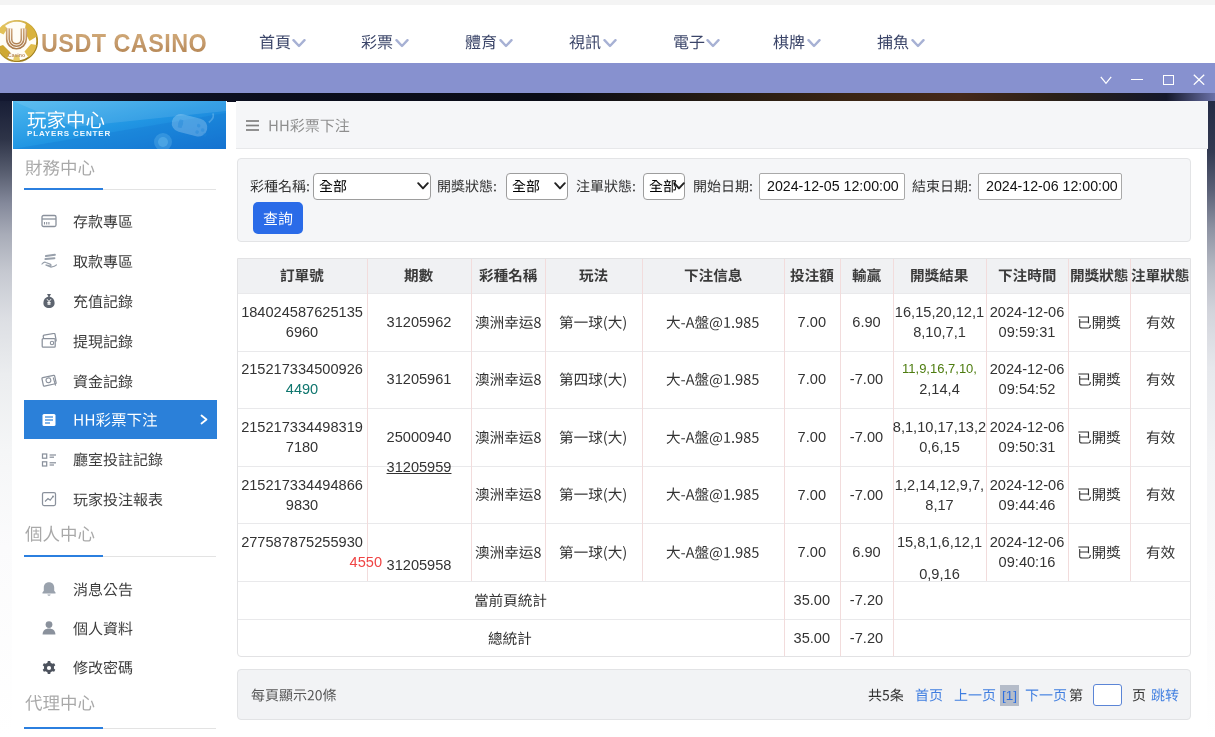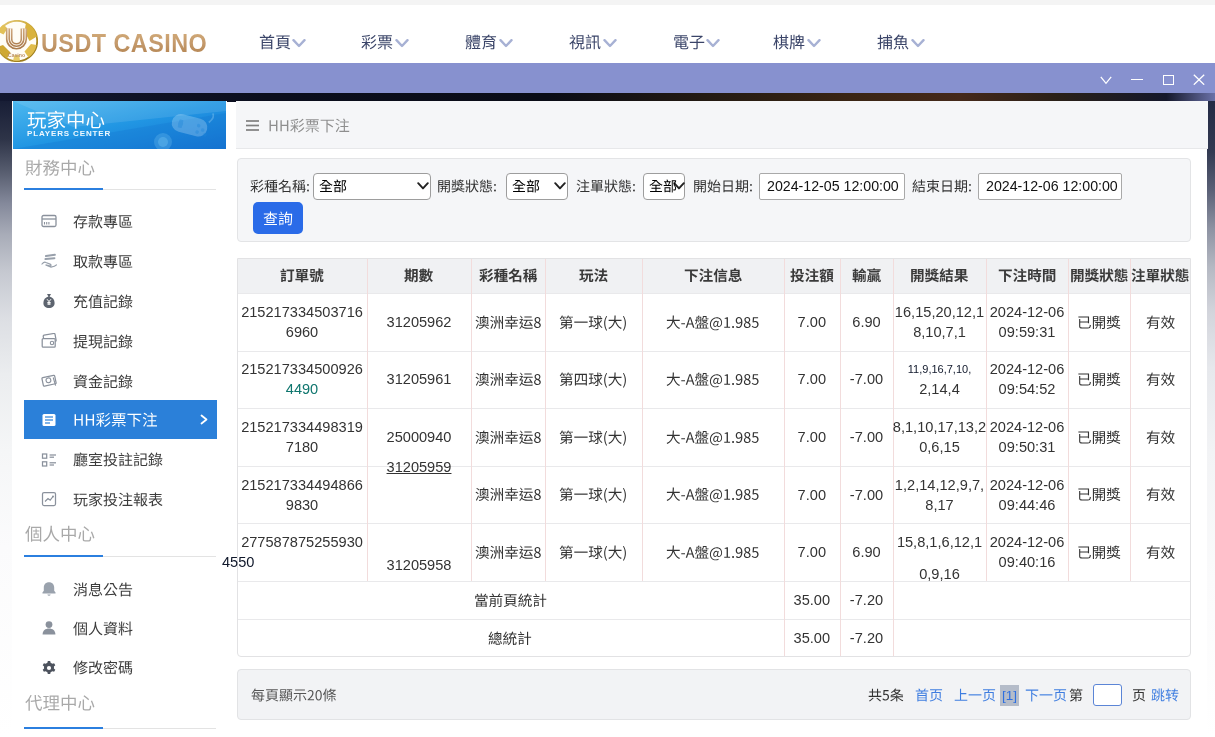--- a/index.html
+++ b/index.html
@@ -359,35 +359,35 @@
 <div style="position:absolute;left:642.0px;top:259px;width:1px;height:322.0px;background:#f2dcdc;"></div>
 <div style="position:absolute;left:783.5px;top:259px;width:1px;height:322.0px;background:#f2dcdc;"></div>
 <div style="position:absolute;left:840.0px;top:259px;width:1px;height:322.0px;background:#f2dcdc;"></div>
 <div style="position:absolute;left:893.0px;top:259px;width:1px;height:322.0px;background:#f2dcdc;"></div>
 <div style="position:absolute;left:986.0px;top:259px;width:1px;height:322.0px;background:#f2dcdc;"></div>
 <div style="position:absolute;left:1068.0px;top:259px;width:1px;height:322.0px;background:#f2dcdc;"></div>
 <div style="position:absolute;left:1130.0px;top:259px;width:1px;height:322.0px;background:#f2dcdc;"></div>
 <div style="position:absolute;left:783.5px;top:581.0px;width:1px;height:75.0px;background:#f2dcdc;"></div>
 <div style="position:absolute;left:840.0px;top:581.0px;width:1px;height:75.0px;background:#f2dcdc;"></div>
 <div style="position:absolute;left:893.0px;top:581.0px;width:1px;height:75.0px;background:#f2dcdc;"></div>
-<div style="position:absolute;left:222.0px;top:301.8px;width:160px;text-align:center;font-size:14.6px;line-height:20px;color:#333;">215217334503716</div>
+<div style="position:absolute;left:222.0px;top:301.8px;width:160px;text-align:center;font-size:14.6px;line-height:20px;color:#333;">184024587625135</div>
 <div style="position:absolute;left:222.0px;top:321.8px;width:160px;text-align:center;font-size:14.6px;line-height:20px;color:#333;">6960</div>
 <div style="position:absolute;left:339.0px;top:311.8px;width:160px;text-align:center;font-size:14.6px;line-height:20px;color:#333;">31205962</div>
 <div style="position:absolute;left:731.8px;top:311.8px;width:160px;text-align:center;font-size:14.6px;line-height:20px;color:#333;">7.00</div>
 <div style="position:absolute;left:786.5px;top:311.8px;width:160px;text-align:center;font-size:14.6px;line-height:20px;color:#333;">6.90</div>
 <div style="position:absolute;left:859.5px;top:301.8px;width:160px;text-align:center;font-size:14.6px;line-height:20px;color:#333;">16,15,20,12,1</div>
 <div style="position:absolute;left:859.5px;top:321.8px;width:160px;text-align:center;font-size:14.6px;line-height:20px;color:#333;">8,10,7,1</div>
 <div style="position:absolute;left:947.0px;top:301.8px;width:160px;text-align:center;font-size:14.6px;line-height:20px;color:#333;">2024-12-06</div>
 <div style="position:absolute;left:947.0px;top:321.8px;width:160px;text-align:center;font-size:14.6px;line-height:20px;color:#333;">09:59:31</div>
 <div style="position:absolute;left:222.0px;top:359.4px;width:160px;text-align:center;font-size:14.6px;line-height:20px;color:#333;">215217334500926</div>
 <div style="position:absolute;left:222.0px;top:379.4px;width:160px;text-align:center;font-size:14.6px;line-height:20px;color:#0f766e;">4490</div>
 <div style="position:absolute;left:339.0px;top:369.4px;width:160px;text-align:center;font-size:14.6px;line-height:20px;color:#333;">31205961</div>
 <div style="position:absolute;left:731.8px;top:369.4px;width:160px;text-align:center;font-size:14.6px;line-height:20px;color:#333;">7.00</div>
 <div style="position:absolute;left:786.5px;top:369.4px;width:160px;text-align:center;font-size:14.6px;line-height:20px;color:#333;">-7.00</div>
-<div style="position:absolute;left:859.5px;top:359.4px;width:160px;text-align:center;font-size:11px;line-height:20px;color:#0f172a;">11,9,16,7,10,</div>
+<div style="position:absolute;left:859.5px;top:359.4px;width:160px;text-align:center;font-size:13px;line-height:20px;color:#4d7c0f;">11,9,16,7,10,</div>
 <div style="position:absolute;left:859.5px;top:379.4px;width:160px;text-align:center;font-size:14.6px;line-height:20px;color:#333;">2,14,4</div>
 <div style="position:absolute;left:947.0px;top:359.4px;width:160px;text-align:center;font-size:14.6px;line-height:20px;color:#333;">2024-12-06</div>
 <div style="position:absolute;left:947.0px;top:379.4px;width:160px;text-align:center;font-size:14.6px;line-height:20px;color:#333;">09:54:52</div>
 <div style="position:absolute;left:222.0px;top:417.0px;width:160px;text-align:center;font-size:14.6px;line-height:20px;color:#333;">215217334498319</div>
 <div style="position:absolute;left:222.0px;top:437.0px;width:160px;text-align:center;font-size:14.6px;line-height:20px;color:#333;">7180</div>
 <div style="position:absolute;left:339.0px;top:427.0px;width:160px;text-align:center;font-size:14.6px;line-height:20px;color:#333;">25000940</div>
 <div style="position:absolute;left:731.8px;top:427.0px;width:160px;text-align:center;font-size:14.6px;line-height:20px;color:#333;">7.00</div>
 <div style="position:absolute;left:786.5px;top:427.0px;width:160px;text-align:center;font-size:14.6px;line-height:20px;color:#333;">-7.00</div>
 <div style="position:absolute;left:859.5px;top:417.0px;width:160px;text-align:center;font-size:14.6px;line-height:20px;color:#333;">8,1,10,17,13,2</div>
 <div style="position:absolute;left:859.5px;top:437.0px;width:160px;text-align:center;font-size:14.6px;line-height:20px;color:#333;">0,6,15</div>
@@ -396,21 +396,21 @@
 <div style="position:absolute;left:222.0px;top:474.6px;width:160px;text-align:center;font-size:14.6px;line-height:20px;color:#333;">215217334494866</div>
 <div style="position:absolute;left:222.0px;top:494.6px;width:160px;text-align:center;font-size:14.6px;line-height:20px;color:#333;">9830</div>
 <div style="position:absolute;left:339.0px;top:457px;width:160px;text-align:center;font-size:14.6px;line-height:20px;color:#333;text-decoration:underline;">31205959</div>
 <div style="position:absolute;left:731.8px;top:484.6px;width:160px;text-align:center;font-size:14.6px;line-height:20px;color:#333;">7.00</div>
 <div style="position:absolute;left:786.5px;top:484.6px;width:160px;text-align:center;font-size:14.6px;line-height:20px;color:#333;">-7.00</div>
 <div style="position:absolute;left:859.5px;top:474.6px;width:160px;text-align:center;font-size:14.6px;line-height:20px;color:#333;">1,2,14,12,9,7,</div>
 <div style="position:absolute;left:859.5px;top:494.6px;width:160px;text-align:center;font-size:14.6px;line-height:20px;color:#333;">8,17</div>
 <div style="position:absolute;left:947.0px;top:474.6px;width:160px;text-align:center;font-size:14.6px;line-height:20px;color:#333;">2024-12-06</div>
 <div style="position:absolute;left:947.0px;top:494.6px;width:160px;text-align:center;font-size:14.6px;line-height:20px;color:#333;">09:44:46</div>
 <div style="position:absolute;left:222.0px;top:532.2px;width:160px;text-align:center;font-size:14.6px;line-height:20px;color:#333;">277587875255930</div>
-<div style="position:absolute;left:222.0px;top:552.2px;width:160px;text-align:left;font-size:14.6px;line-height:20px;color:#0f172a;">4550</div>
+<div style="position:absolute;left:222.0px;top:552.2px;width:160px;text-align:right;font-size:14.6px;line-height:20px;color:#ef4444;">4550</div>
 <div style="position:absolute;left:339.0px;top:542.2px;width:160px;text-align:center;font-size:14.6px;line-height:20px;color:#333;margin-top:13px;">31205958</div>
 <div style="position:absolute;left:731.8px;top:542.2px;width:160px;text-align:center;font-size:14.6px;line-height:20px;color:#333;">7.00</div>
 <div style="position:absolute;left:786.5px;top:542.2px;width:160px;text-align:center;font-size:14.6px;line-height:20px;color:#333;">6.90</div>
 <div style="position:absolute;left:859.5px;top:532.2px;width:160px;text-align:center;font-size:14.6px;line-height:20px;color:#333;">15,8,1,6,12,1</div>
 <div style="position:absolute;left:859.5px;top:552.2px;width:160px;text-align:center;font-size:14.6px;line-height:20px;color:#333;margin-top:12px;">0,9,16</div>
 <div style="position:absolute;left:947.0px;top:532.2px;width:160px;text-align:center;font-size:14.6px;line-height:20px;color:#333;">2024-12-06</div>
 <div style="position:absolute;left:947.0px;top:552.2px;width:160px;text-align:center;font-size:14.6px;line-height:20px;color:#333;">09:40:16</div>
 <div style="position:absolute;left:731.8px;top:590.0px;width:160px;text-align:center;font-size:14.6px;line-height:20px;color:#333;">35.00</div>
 <div style="position:absolute;left:786.5px;top:590.0px;width:160px;text-align:center;font-size:14.6px;line-height:20px;color:#333;">-7.20</div>
 <div style="position:absolute;left:731.8px;top:628.0px;width:160px;text-align:center;font-size:14.6px;line-height:20px;color:#333;">35.00</div>

